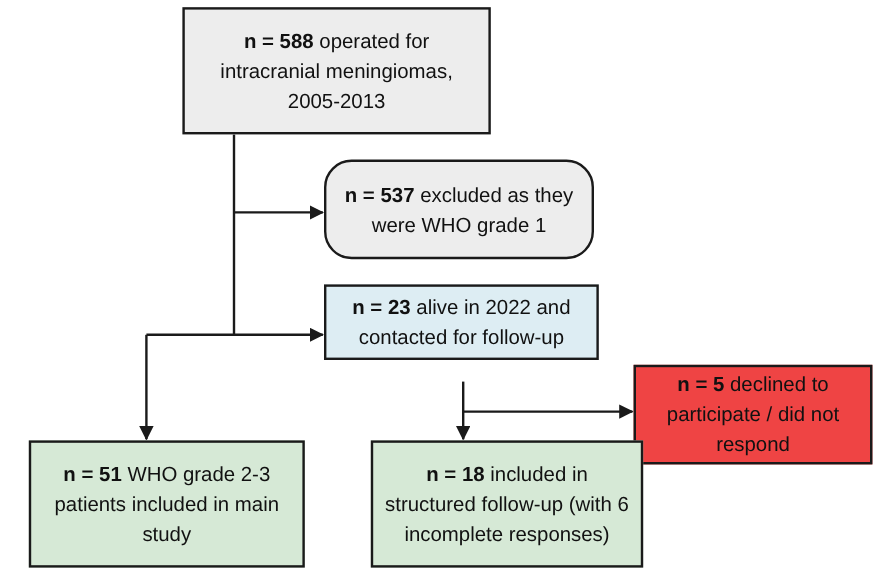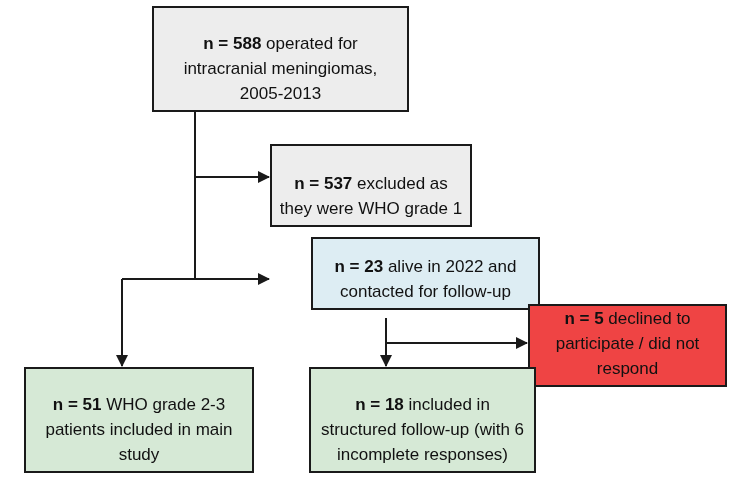--- a/index.html
+++ b/index.html
@@ -5,29 +5,29 @@
   html,body{margin:0;padding:0;background:#ffffff;}
   .canvas{
     position:relative;width:736px;height:482px;background:#ffffff;
     font-family:"Liberation Sans",sans-serif;overflow:hidden;
   }
   .wires{position:absolute;left:0;top:0;}
   .wire{stroke:#1a1a1a;stroke-width:2;fill:none;}
   .box{
     position:absolute;box-sizing:border-box;
     border:2px solid #1a1a1a;
-    display:flex;align-items:flex-end;justify-content:center;
+    display:flex;align-items:center;justify-content:center;
     text-align:center;font-size:17px;line-height:25px;color:#111111;
     padding:4px 6px;
   }
   .box b{font-weight:bold;}
   
   .box-1{left:152px;top:6px;width:257px;height:106px;}
-  .box-2{left:270px;top:144px;width:202px;height:83px;}
-  .box-3{left:270px;top:237px;width:229px;height:73px;margin-left:41px;}
+  .box-2{left:270px;top:133px;width:225px;height:83px;border-radius:23px;}
+  .box-3{left:270px;top:237px;width:229px;height:63px;}
   .box-4{left:24px;top:367px;width:230px;height:106px;}
   .box-5{left:528px;top:304px;width:199px;height:83px;}
   .box-6{left:273px;top:367px;width:227px;height:106px;margin-left:36px;}
 </style>
 </head>
 <body>
 
 <div class="canvas">
 
   <svg class="wires" width="736" height="482" viewBox="0 0 736 482">

